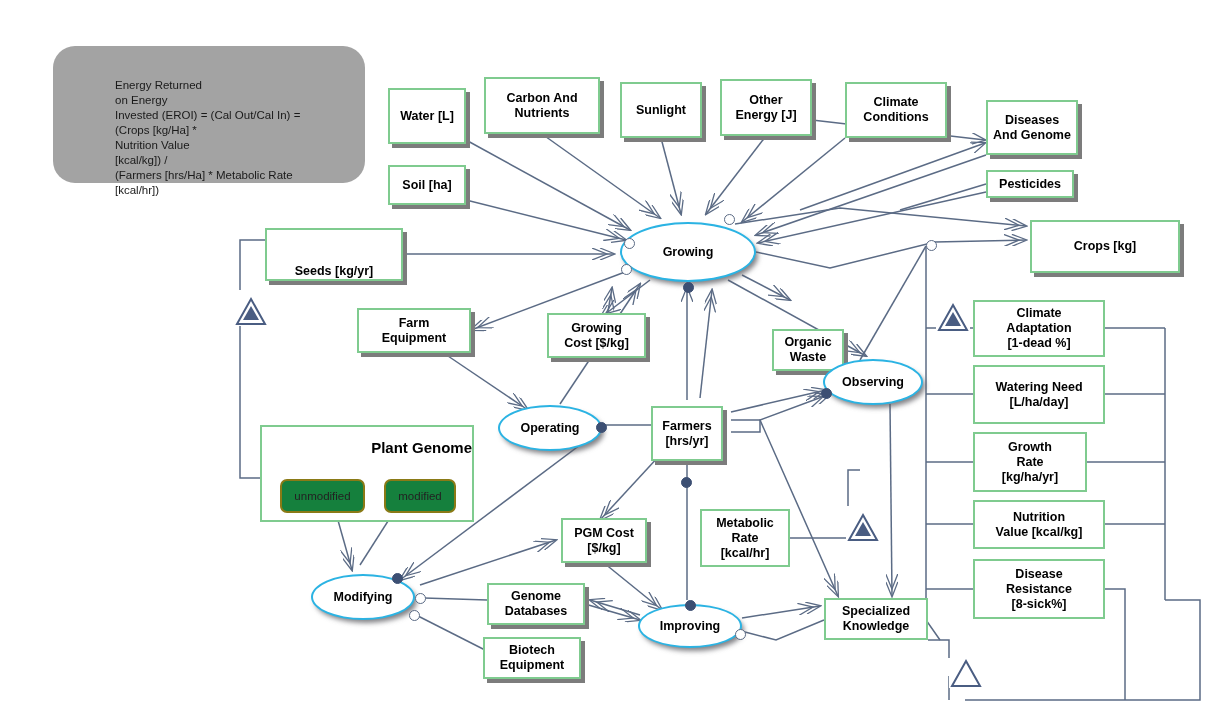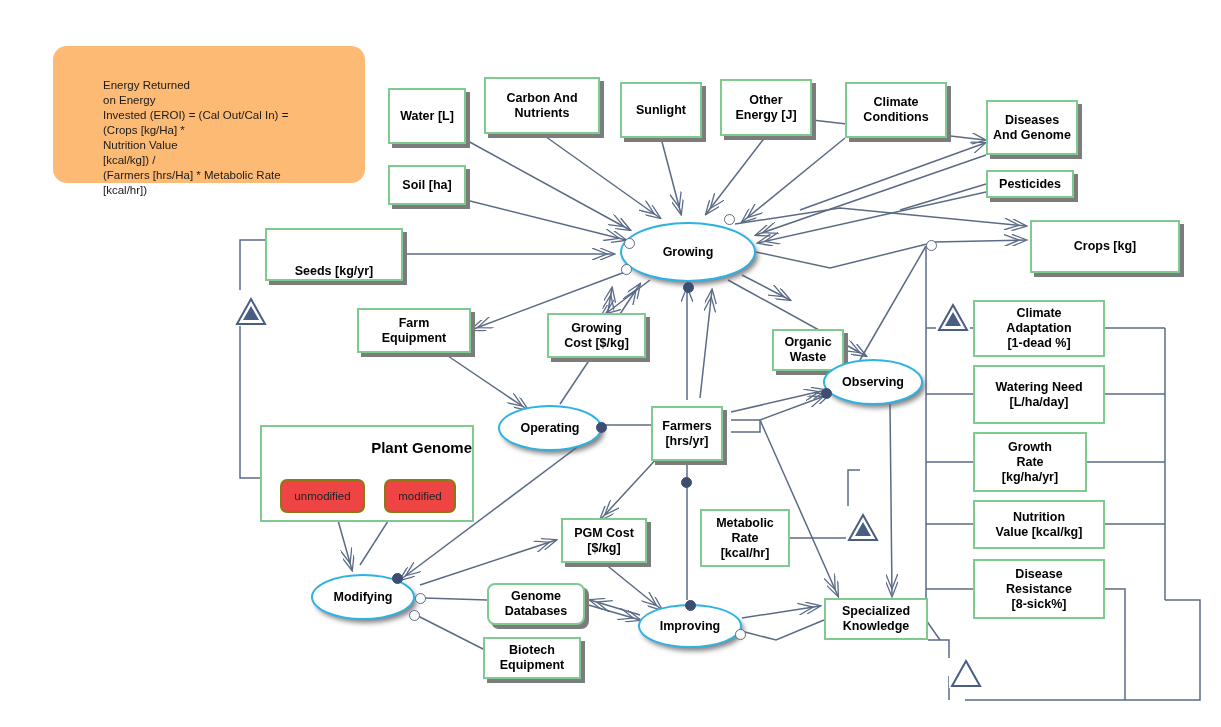--- a/index.html
+++ b/index.html
@@ -1,38 +1,38 @@
 <!DOCTYPE html>
 <html><head>
 <meta charset="utf-8">
 <style>
   html,body{margin:0;padding:0;background:#ffffff;}
   body{font-family:"Liberation Sans", sans-serif;}
   #stage{position:relative;width:1221px;height:727px;background:#ffffff;overflow:hidden;}
   #wires{position:absolute;left:0;top:0;width:1221px;height:727px;}
 
   
-  .note{position:absolute;background:#fdba74;border-radius:14px;box-sizing:border-box;
-        padding:10px 12px;}
+  .note{position:absolute;background:#a3a3a3;border-radius:22px;box-sizing:border-box;
+        padding:10px 24px;}
   .note .ntext{font-size:11.5px;line-height:15px;color:#1a1a1a;white-space:pre-line;}
 
   
   .gbox{position:absolute;box-sizing:border-box;background:#ffffff;border:2px solid #7FCB8F;
         display:flex;align-items:center;justify-content:center;text-align:center;
         font-size:12.5px;font-weight:bold;color:#000;line-height:15px;
         box-shadow:4px 4px 0 0 #7c7c7c;z-index:5;}
   .gbox.noshadow{box-shadow:none;}
   .gbox .lbl{white-space:pre-line;padding:0 4px;}
 
   
   .pgenome{position:absolute;box-sizing:border-box;background:#ffffff;border:2px solid #7FCB8F;
            z-index:5;}
   .pgenome .ptitle{position:absolute;left:0;right:0;top:12px;text-align:right;
                    font-size:15px;font-weight:bold;color:#000;margin-left:37px;}
-  .subbox{position:absolute;box-sizing:border-box;background:#ef4444;border:2px solid #8a7a16;
+  .subbox{position:absolute;box-sizing:border-box;background:#15803d;border:2px solid #8a7a16;
           border-radius:7px;display:flex;align-items:center;justify-content:center;
           font-size:11.5px;color:#222;font-weight:normal;}
 
   
   .ell{position:absolute;box-sizing:border-box;background:#ffffff;border:2.5px solid #2BB3E3;
        border-radius:50%;display:flex;align-items:center;justify-content:center;
        font-size:12.5px;font-weight:bold;color:#000;z-index:6;
        box-shadow:3px 4px 5px -1px rgba(90,90,95,0.75);}
 
   
@@ -241,21 +241,21 @@
       </div>
       <div class="gbox" style="left: 561px; top: 518px; width: 86px; height: 45px;">
         <span class="lbl">PGM Cost
 [$/kg]</span>
       </div>
       <div class="gbox noshadow" style="left: 700px; top: 509px; width: 90px; height: 58px;">
         <span class="lbl">Metabolic
 Rate
 [kcal/hr]</span>
       </div>
-      <div class="gbox" style="left: 487px; top: 583px; width: 98px; height: 42px; border-radius: 8px;">
+      <div class="gbox" style="left: 487px; top: 583px; width: 98px; height: 42px;">
         <span class="lbl">Genome
 Databases</span>
       </div>
       <div class="gbox" style="left: 483px; top: 637px; width: 98px; height: 42px;">
         <span class="lbl">Biotech
 Equipment</span>
       </div>
       <div class="gbox noshadow" style="left: 824px; top: 598px; width: 104px; height: 42px;">
         <span class="lbl">Specialized
 Knowledge</span>

